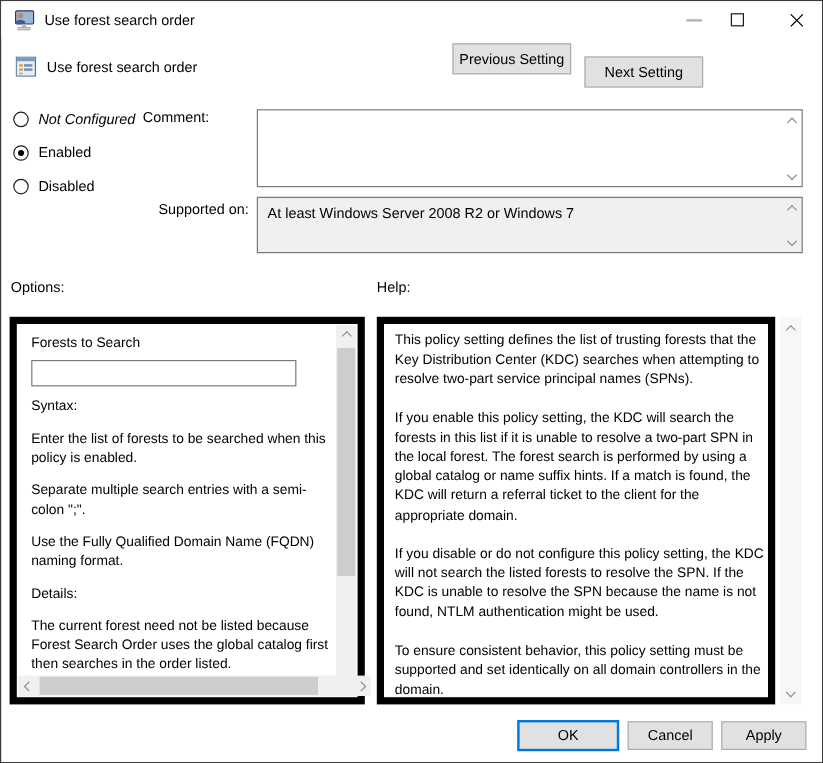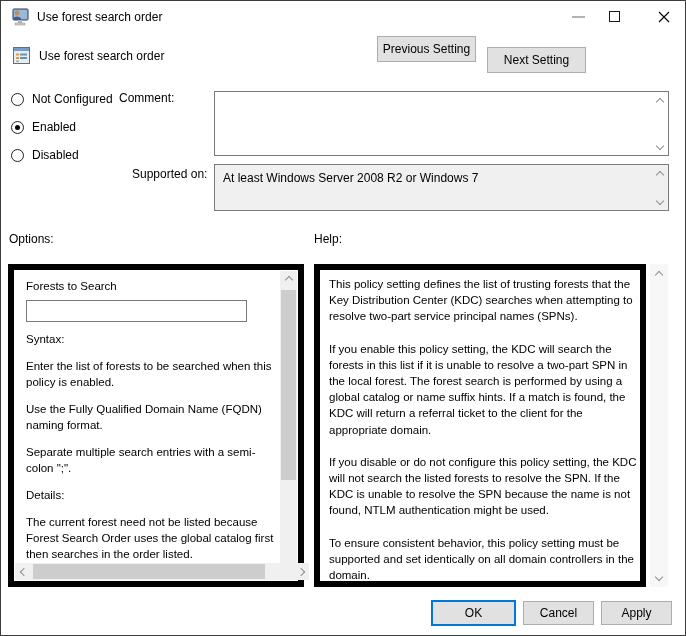--- a/index.html
+++ b/index.html
@@ -78,21 +78,21 @@
     <rect x="3" y="6.5" width="3" height="2" fill="#e09a3e"></rect>
     <rect x="7" y="6.5" width="7" height="2" fill="#6f8faf"></rect>
     <rect x="3" y="10" width="3" height="2" fill="#e09a3e"></rect>
     <rect x="7" y="10" width="7" height="2" fill="#6f8faf"></rect>
     <rect x="3" y="13.5" width="3" height="1.5" fill="#9ab0c8"></rect>
   </svg>
   <div class="abs txt" style="left:38px;top:46px;height:17px;display:flex;align-items:center;">Use forest search order</div>
   <div class="abs btn" style="left:376px;top:35px;width:99px;height:26px;">Previous Setting</div>
   <div class="abs btn" style="left:486px;top:46px;width:99px;height:26px;">Next Setting</div>
 
-  <div class="abs radio-row" style="left:10px;top:91px;">
+  <div class="abs radio-row" style="left:10px;top:91px;font-style:italic;">
     <span class="rcirc"></span>
     <span class="txt">Not Configured</span>
   </div>
   <div class="abs radio-row checked" style="left:10px;top:119px;">
     <span class="rcirc"></span>
     <span class="txt">Enabled</span>
   </div>
   <div class="abs radio-row" style="left:10px;top:147px;">
     <span class="rcirc"></span>
     <span class="txt">Disabled</span>
@@ -122,22 +122,22 @@
 
   <div class="abs txt" style="left:8px;top:231px;">Options:</div>
   <div class="abs txt" style="left:313px;top:231px;">Help:</div>
 
   <div class="abs panel" style="left:7px;top:263px;width:296px;height:323px;">
     <div class="opt-content">
       <div class="mb6">Forests to Search</div>
       <input class="forests" style="margin-bottom: 9px;" value="">
       <div class="opt-head">Syntax:</div>
       <div class="opt-para">Enter the list of forests to be searched when this policy is enabled.</div>
+      <div class="opt-para">Separate multiple search entries with a semi-colon ";".</div>
       <div class="opt-para">Use the Fully Qualified Domain Name (FQDN) naming format.</div>
-      <div class="opt-para">Separate multiple search entries with a semi-colon ";".</div>
       <div class="opt-head">Details:</div>
       <div class="opt-para">The current forest need not be listed because Forest Search Order uses the global catalog first then searches in the order listed.</div>
       <div class="opt-para">You do not need to separately list all the domains in</div>
     </div>
 
     <div class="vscroll" style="height:304px;">
       <div class="arrbtn abs" style="left:0;top:0;">
           <span class="chev up"></span>
         </div>
       <div class="thumb-v" style="top:19px;height:190px;"></div>

